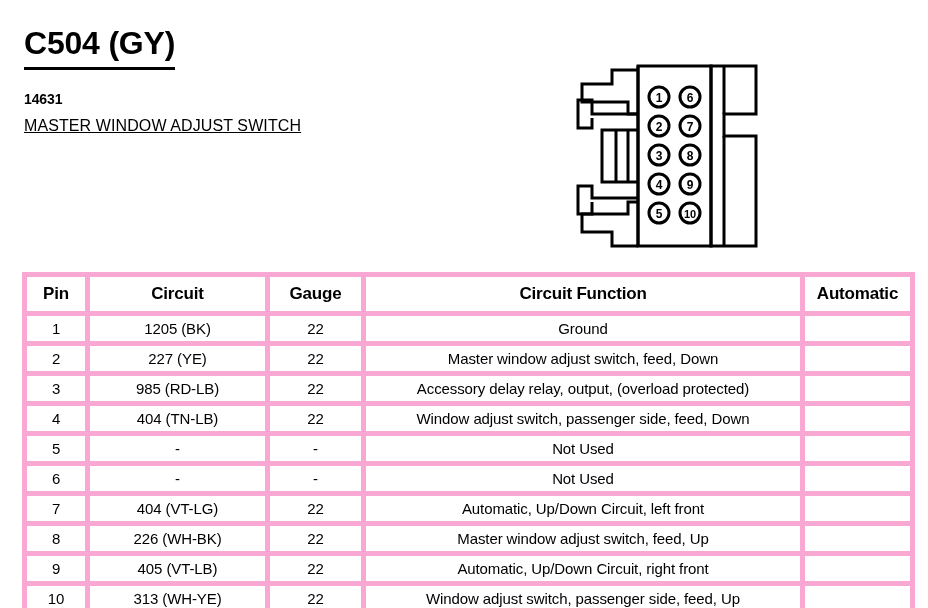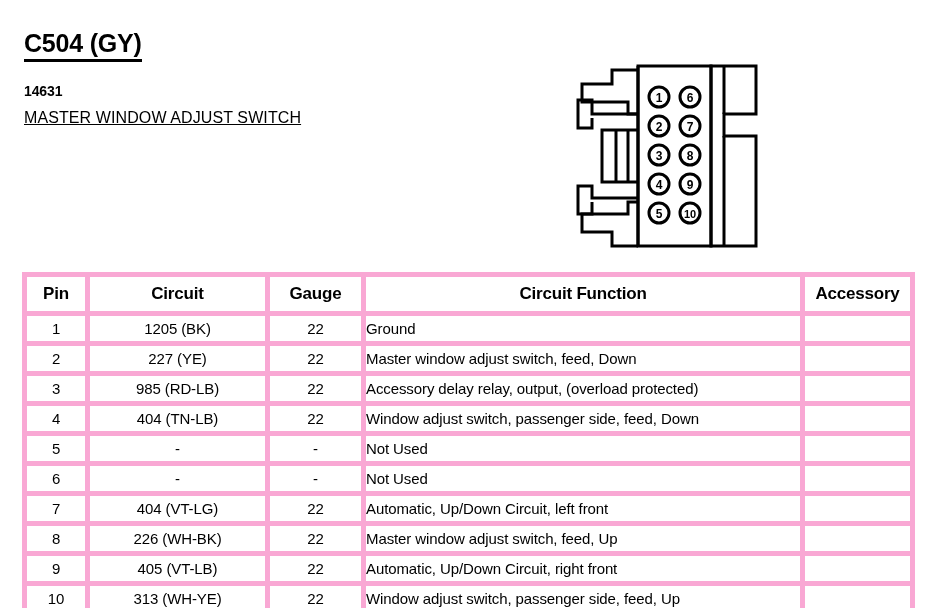--- a/index.html
+++ b/index.html
@@ -19,27 +19,27 @@
   }
 
   
   #header-block {
     position: absolute;
     left: 24px;
     top: 28px;
     width: 520px;
   }
   #connector-title {
-    font-size: 25px;
+    font-size: 32px;
     font-weight: bold;
     letter-spacing: -0.2px;
     line-height: 30px;
     display: inline-block;
     border-bottom: 3px solid #000;
-    padding-bottom: 1px;
+    padding-bottom: 9px;
   }
   #part-number {
     font-size: 14px;
     font-weight: bold;
     line-height: 24px;
     margin-top: 17px;
     letter-spacing: -0.1px;
   }
   #component-name {
     font-size: 16px;
@@ -102,21 +102,21 @@
   table#pin-table td {
     height: 25px;
     font-size: 15px;
     vertical-align: middle;
     letter-spacing: -0.1px;
   }
   td.col-pin, td.col-circuit, td.col-gauge {
     text-align: center;
   }
   td.col-function {
-    text-align: left;
+    text-align: center;
     padding-left: 5px;
   }
   td.col-qualifier {
     text-align: left;
     padding-left: 5px;
   }
   col.w-pin      { width: 63px; }
   col.w-circuit  { width: 180px; }
   col.w-gauge    { width: 96px; }
   col.w-function { width: 439px; }
@@ -211,21 +211,21 @@
       <col class="w-gauge">
       <col class="w-function">
       <col class="w-qualifier">
     </colgroup>
     <thead>
       <tr>
         <th>Pin</th>
         <th>Circuit</th>
         <th>Gauge</th>
         <th>Circuit Function</th>
-        <th>Accessory</th>
+        <th>Automatic</th>
       </tr>
     </thead>
     <tbody>
       <tr>
         <td class="col-pin">1</td>
         <td class="col-circuit">1205 (BK)</td>
         <td class="col-gauge">22</td>
         <td class="col-function">Ground</td>
         <td class="col-qualifier"></td>
       </tr>

